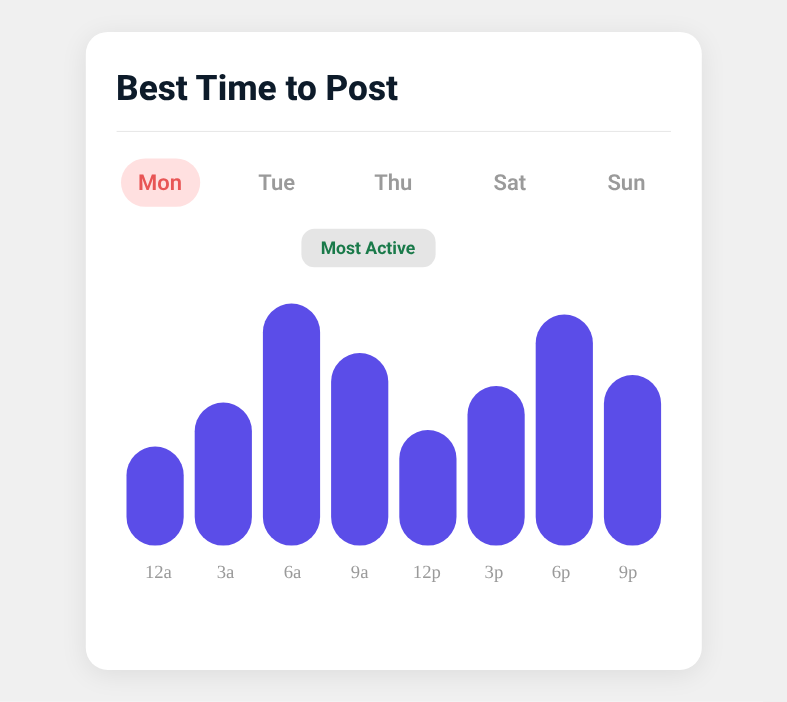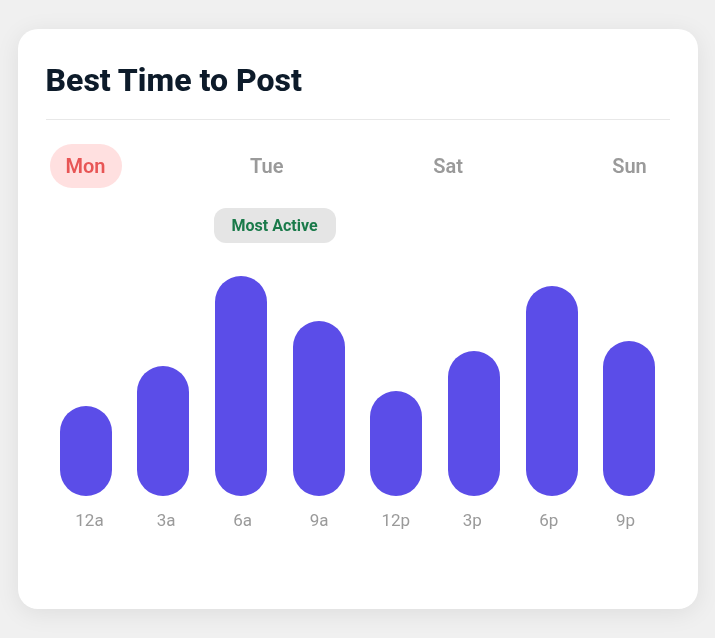--- a/index.html
+++ b/index.html
@@ -10,21 +10,21 @@
       align-items: center;
       justify-content: center;
       min-height: 100vh;
       font-family: -apple-system, BlinkMacSystemFont, 'Segoe UI', Roboto, sans-serif;
     }
 
     .card {
       background: #ffffff;
       border-radius: 20px;
       padding: 32px 28px 28px 28px;
-      width: 680px;
+      width: 560px;
       min-height: 580px;
       box-shadow: 0 4px 24px rgba(0,0,0,0.08);
     }
 
     .card-title {
       font-size: 32px;
       font-weight: 800;
       color: #0d1b2a;
       margin-bottom: 20px;
     }
@@ -96,40 +96,42 @@
     .bar {
       width: 52px;
       background: #5b4de8;
       border-radius: 30px 30px 30px 30px;
     }
 
     .time-labels {
       display: flex;
       justify-content: space-between;
       padding: 14px 4px 0 4px;
+      font-family: Liberation Serif, serif;
     }
 
     .time-label {
       font-size: 17px;
       color: #9a9a9a;
       width: 72px;
       text-align: center;
     }
   </style>
 </head>
 <body>
 
 <div class="card">
   <h1 class="card-title">Best Time to Post</h1>
 
   <div class="divider"></div>
 
   <div class="days-row">
   <div class="day-item active">Mon</div>
       <div class="day-item">Tue</div>
+      <div class="day-item">Thu</div>
       <div class="day-item">Sat</div>
       <div class="day-item">Sun</div>
     </div>
 
   <div class="chart-area">
     <div class="most-active-badge">Most Active</div>
     <div class="bars-container">
     <div class="bar-col">
           <div class="bar" style="height: 90px;"></div>
         </div>

